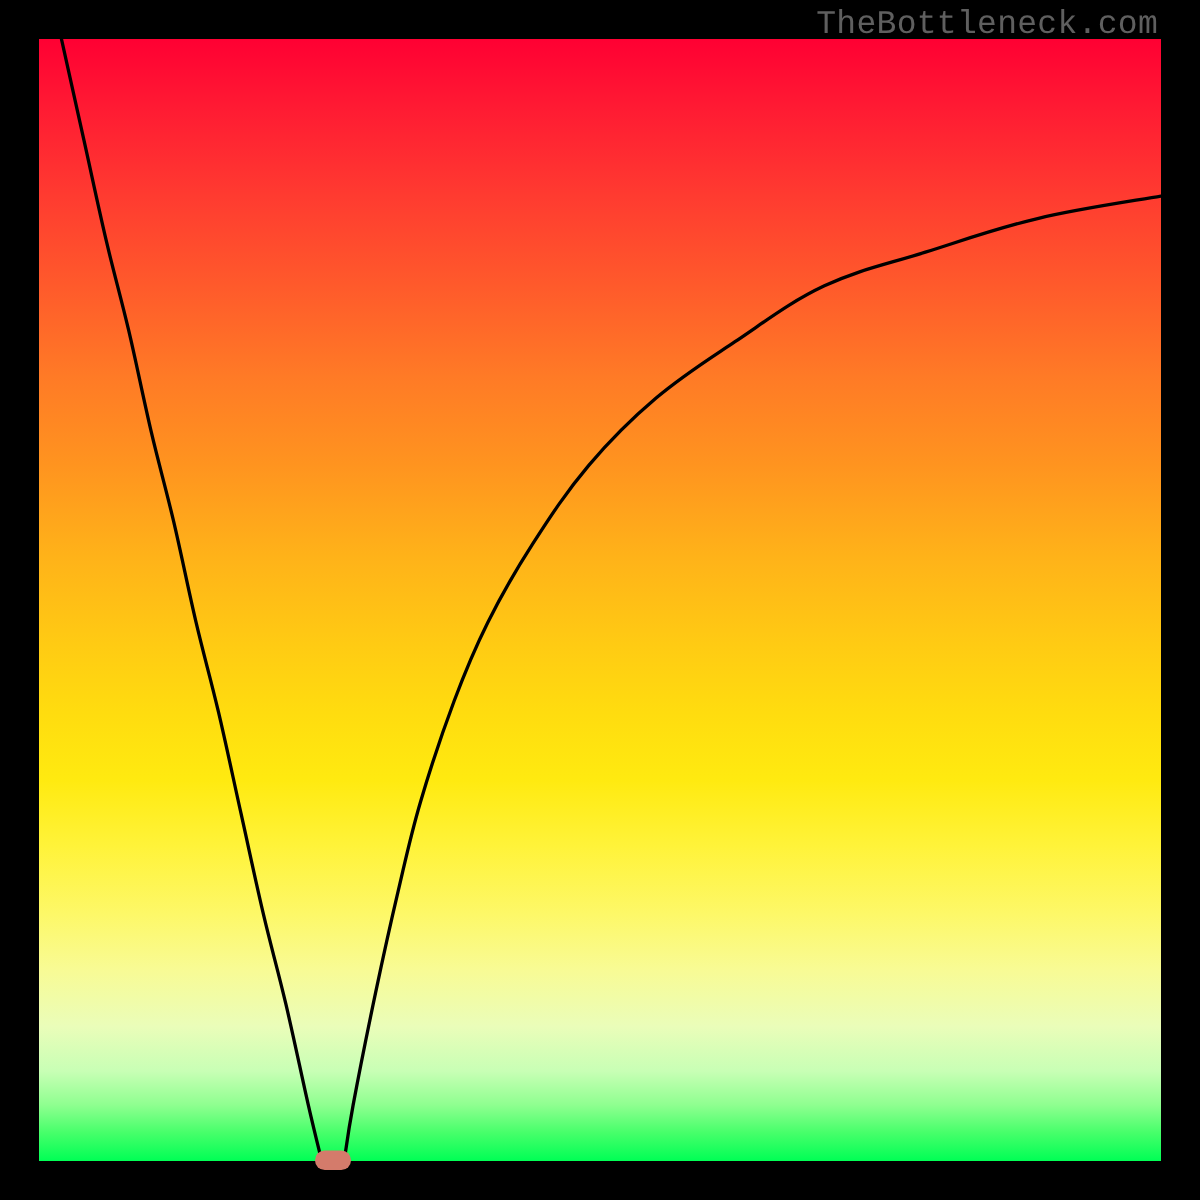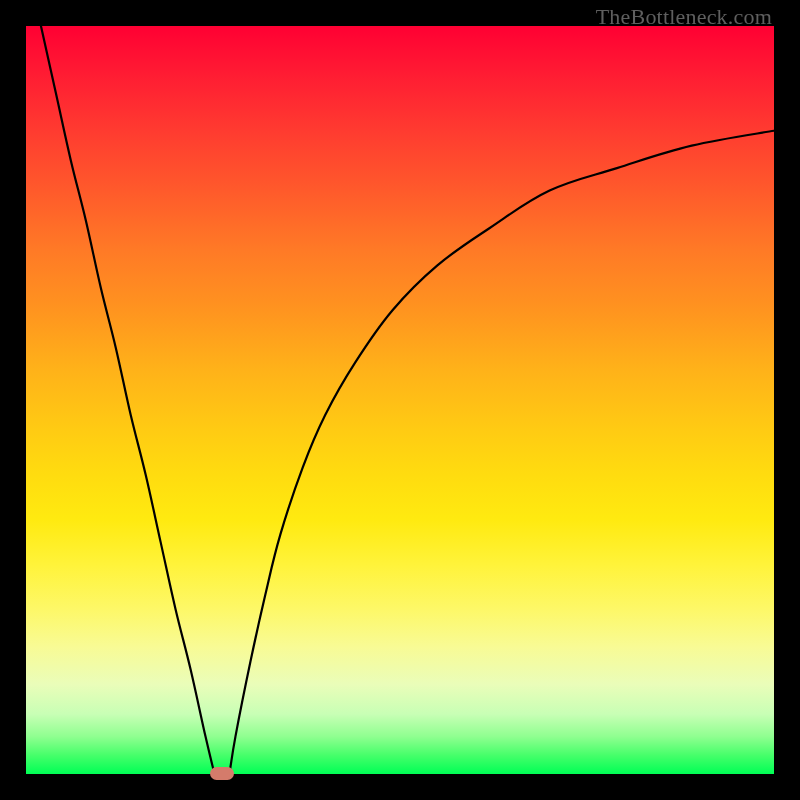--- a/index.html
+++ b/index.html
@@ -49,21 +49,21 @@
     position: absolute;
     left: 0;
     top: 0;
     width: 748px;
     height: 748px;
   }
   .watermark {
     position: absolute;
     top: 4px;
     right: 28px;
-    font-family: Liberation Serif, serif;
+    font-family: Liberation Mono, monospace;
     font-size: 22px;
     color: #5f5f5f;
     letter-spacing: 0.2px;
     user-select: none;
   }
   .marker {
     position: absolute;
     width: 24px;
     height: 13px;
     border-radius: 7px;

